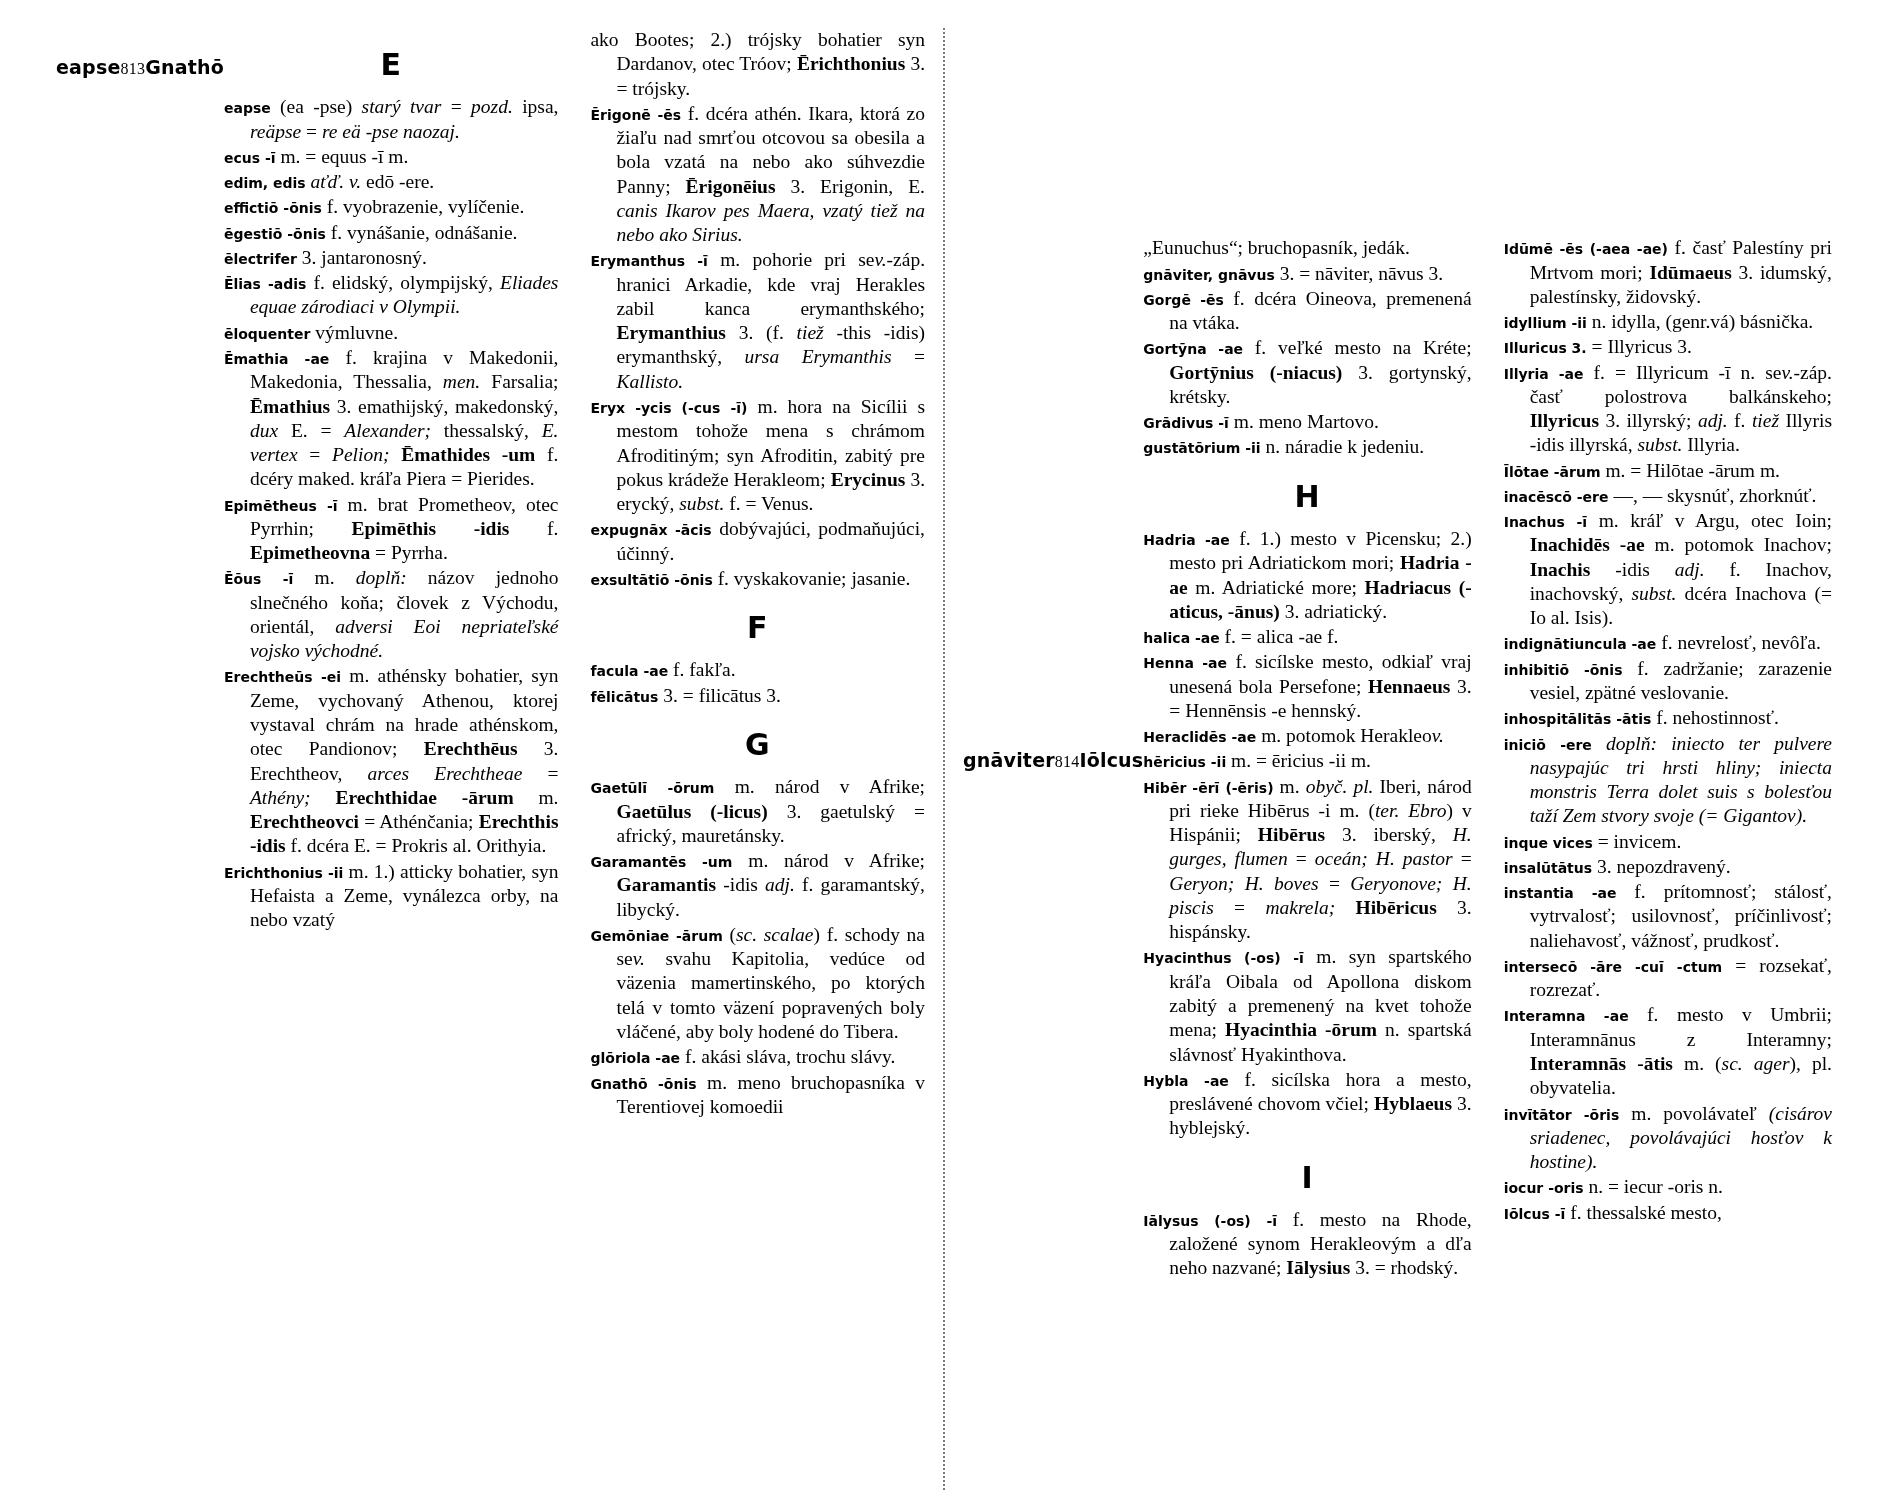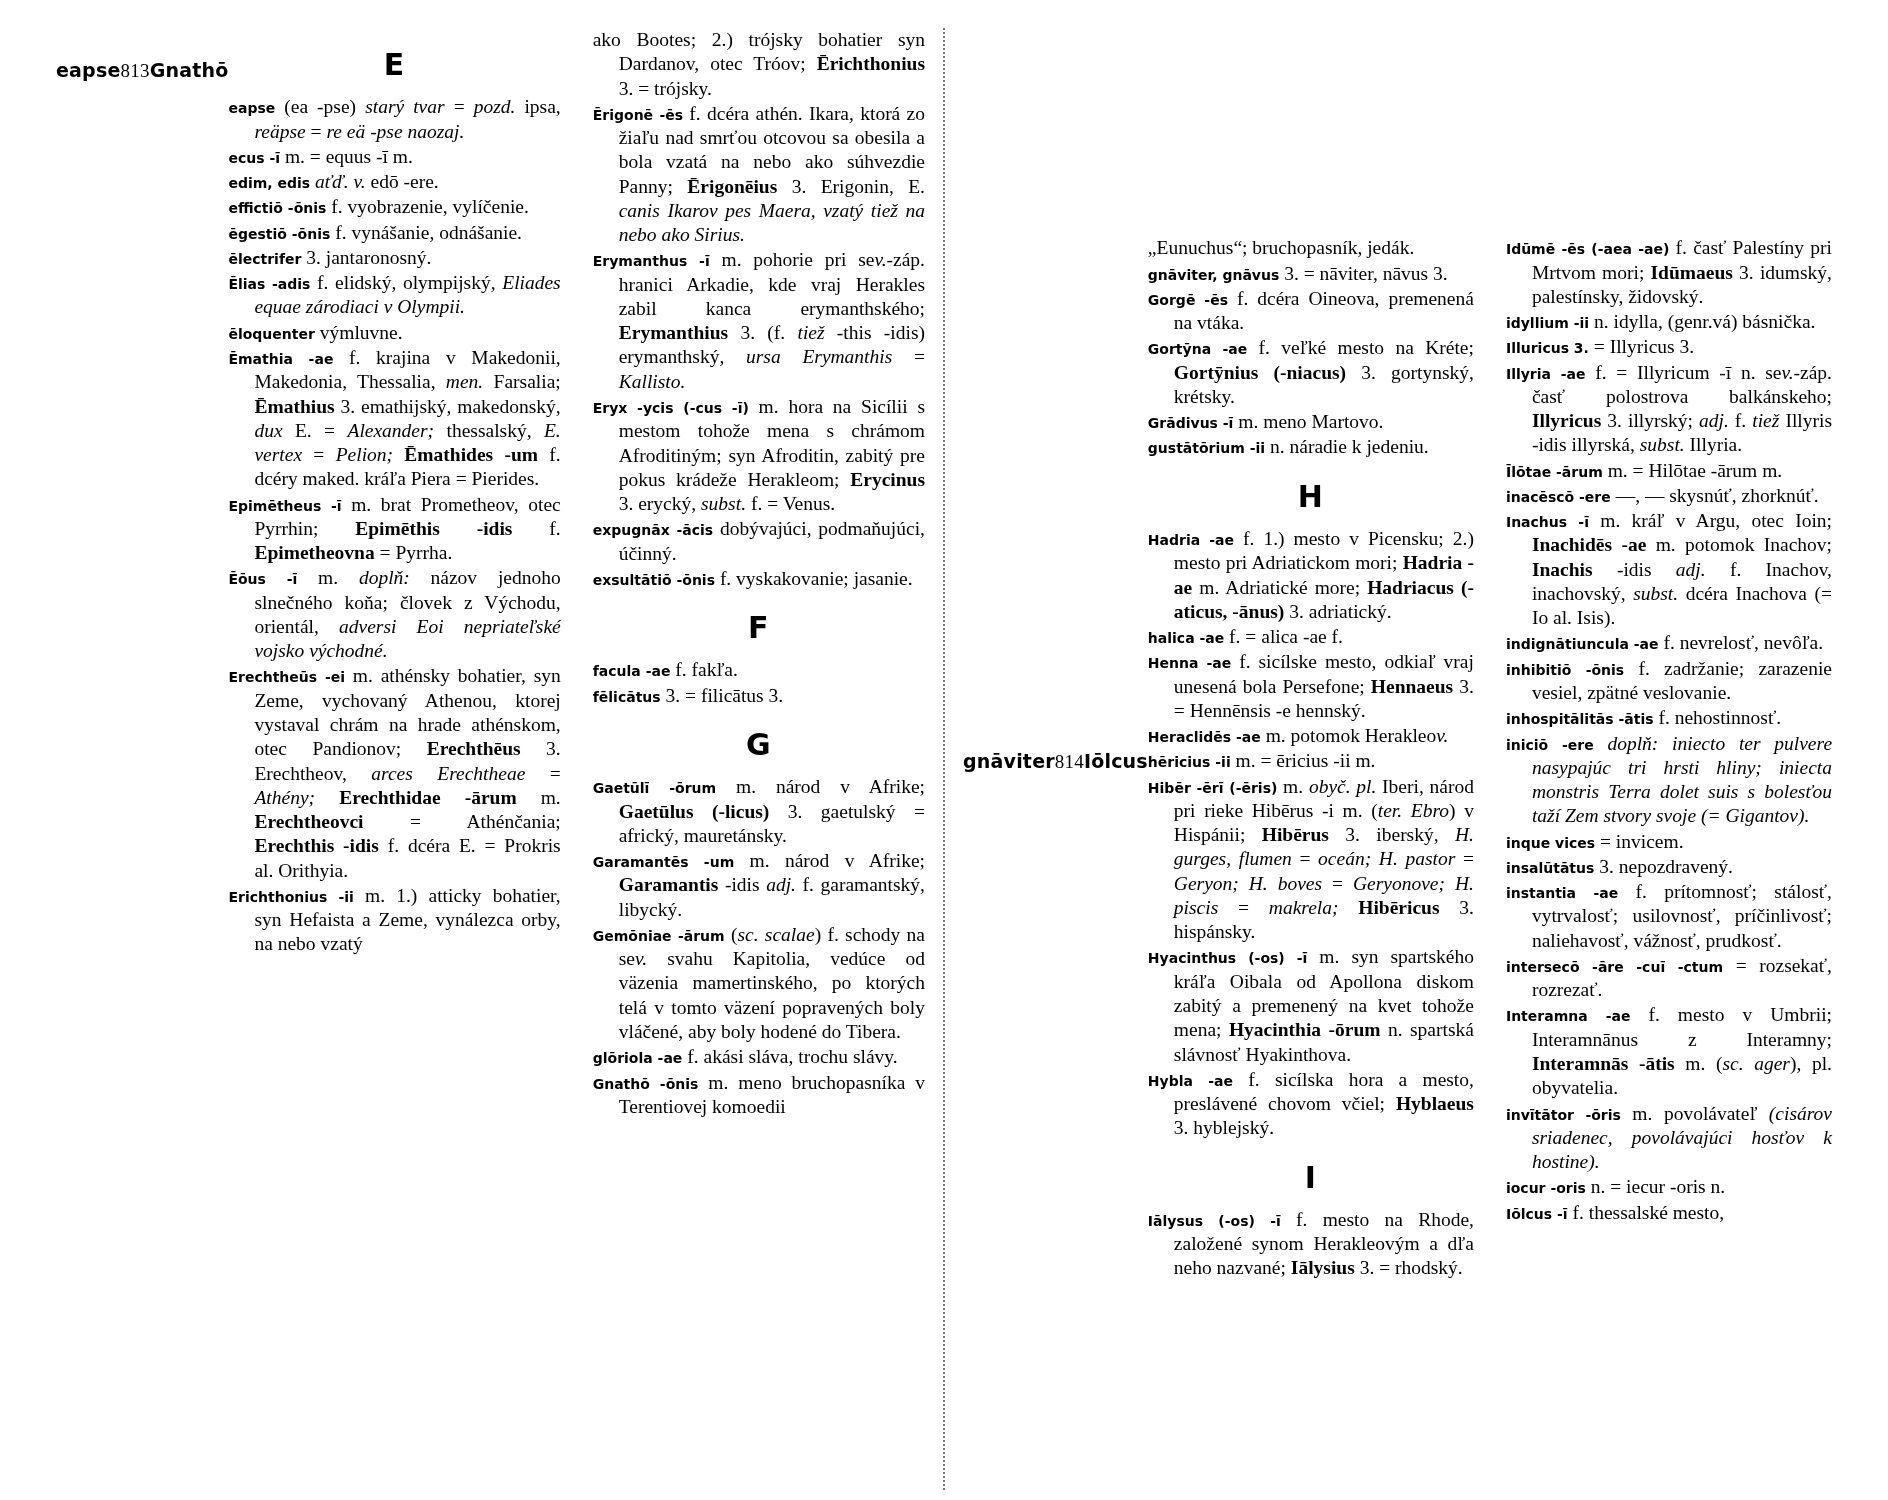--- a/index.html
+++ b/index.html
@@ -41,21 +41,21 @@
     align-items: baseline;
     font-family: "DejaVu Sans", sans-serif;
     font-weight: bold;
     font-size: 19px;
     letter-spacing: .2px;
     margin-bottom: 26px;
   }
   .running-head .folio {
     font-family: "Liberation Serif", serif;
     font-weight: normal;
-    font-size: 19px;
+    font-size: 16px;
     margin-top: 32px;
   }
 
   .cols {
     display: flex;
     flex: 1 1 auto;
     min-height: 0;
   }
   .col {
     width: 50%;

